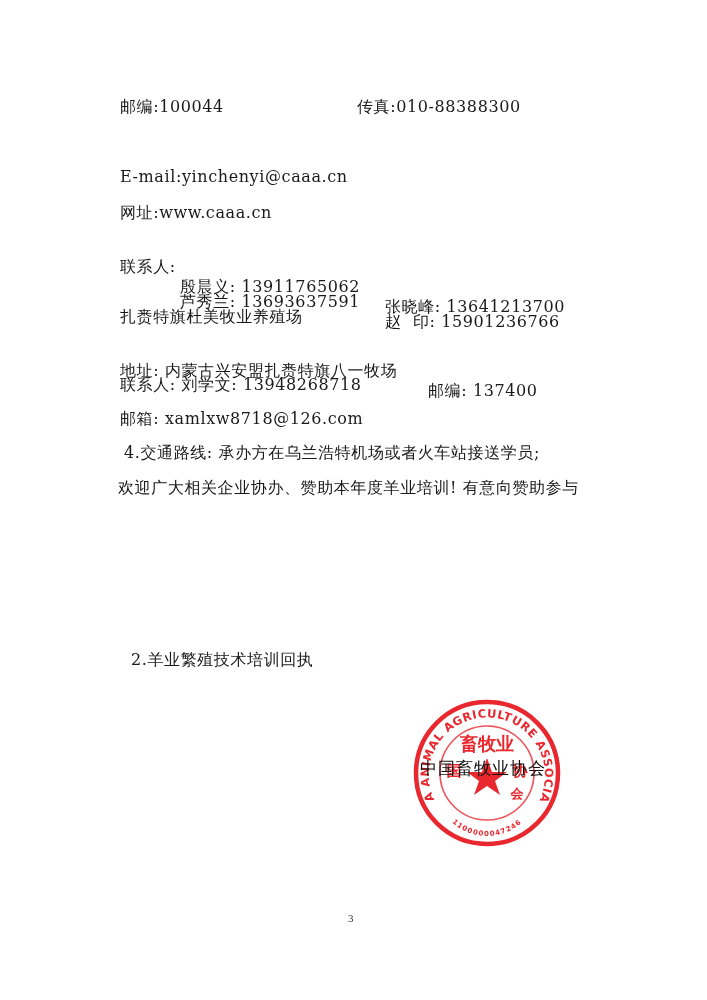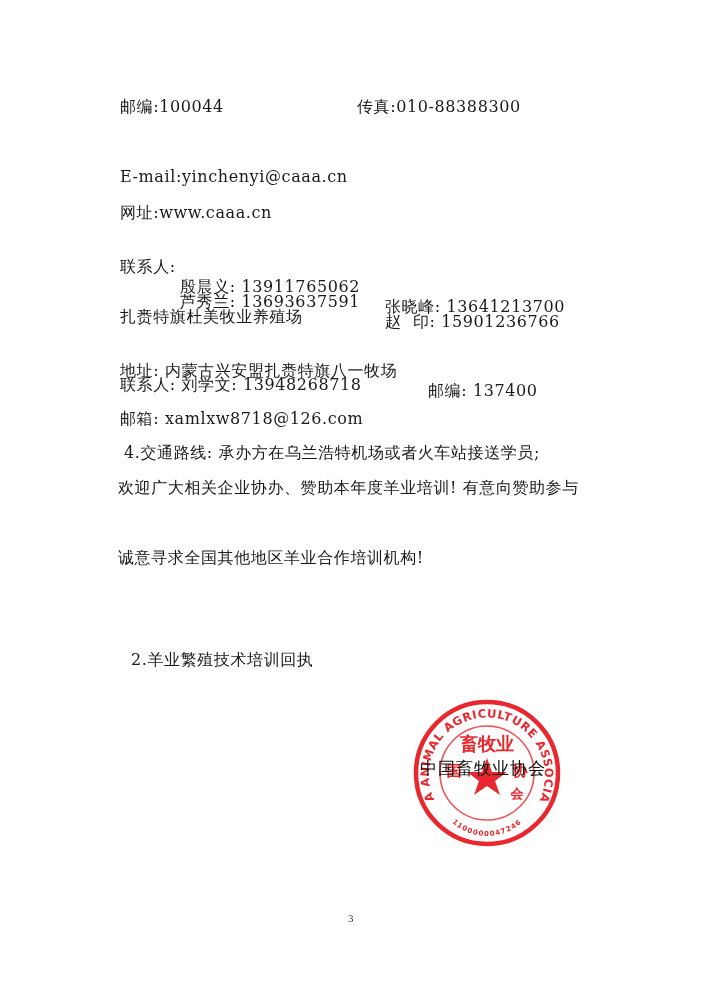--- a/index.html
+++ b/index.html
@@ -74,21 +74,20 @@
   </div>
 
   <div class="line" style="left:120px; top:375px;">联系人: 刘学文: 13948268718</div>
 
   <div class="line" style="left:120px; top:409px;">邮箱: xamlxw8718@126.com</div>
 
   <div class="line" style="left:100px; top:443px;margin-left:24px;">4.交通路线: 承办方在乌兰浩特机场或者火车站接送学员;</div>
 
   <div class="line" style="left:118px; top:478px;">欢迎广大相关企业协办、赞助本年度羊业培训! 有意向赞助参与</div>
 
-  <div class="line" style="left:118px; top:548px;">诚意寻求全国其他地区羊业合作培训机构!</div>
 
   <div class="line" style="left:131px; top:650px;">2.羊业繁殖技术培训回执</div>
 
   <svg class="seal" viewBox="0 0 150 150">
     <defs>
       <path id="rimArc" d="M 24 105 A 58 58 0 1 1 126 105" fill="none"></path>
       <path id="serialArc" d="M 30 112 A 52 52 0 0 0 120 112" fill="none"></path>
     </defs>
     <circle cx="75" cy="75" r="71" fill="none" stroke="#e8282e" stroke-width="4.5"></circle>
     <circle cx="75" cy="75" r="47" fill="none" stroke="#e8282e" stroke-width="1.6" opacity="0.8"></circle>

